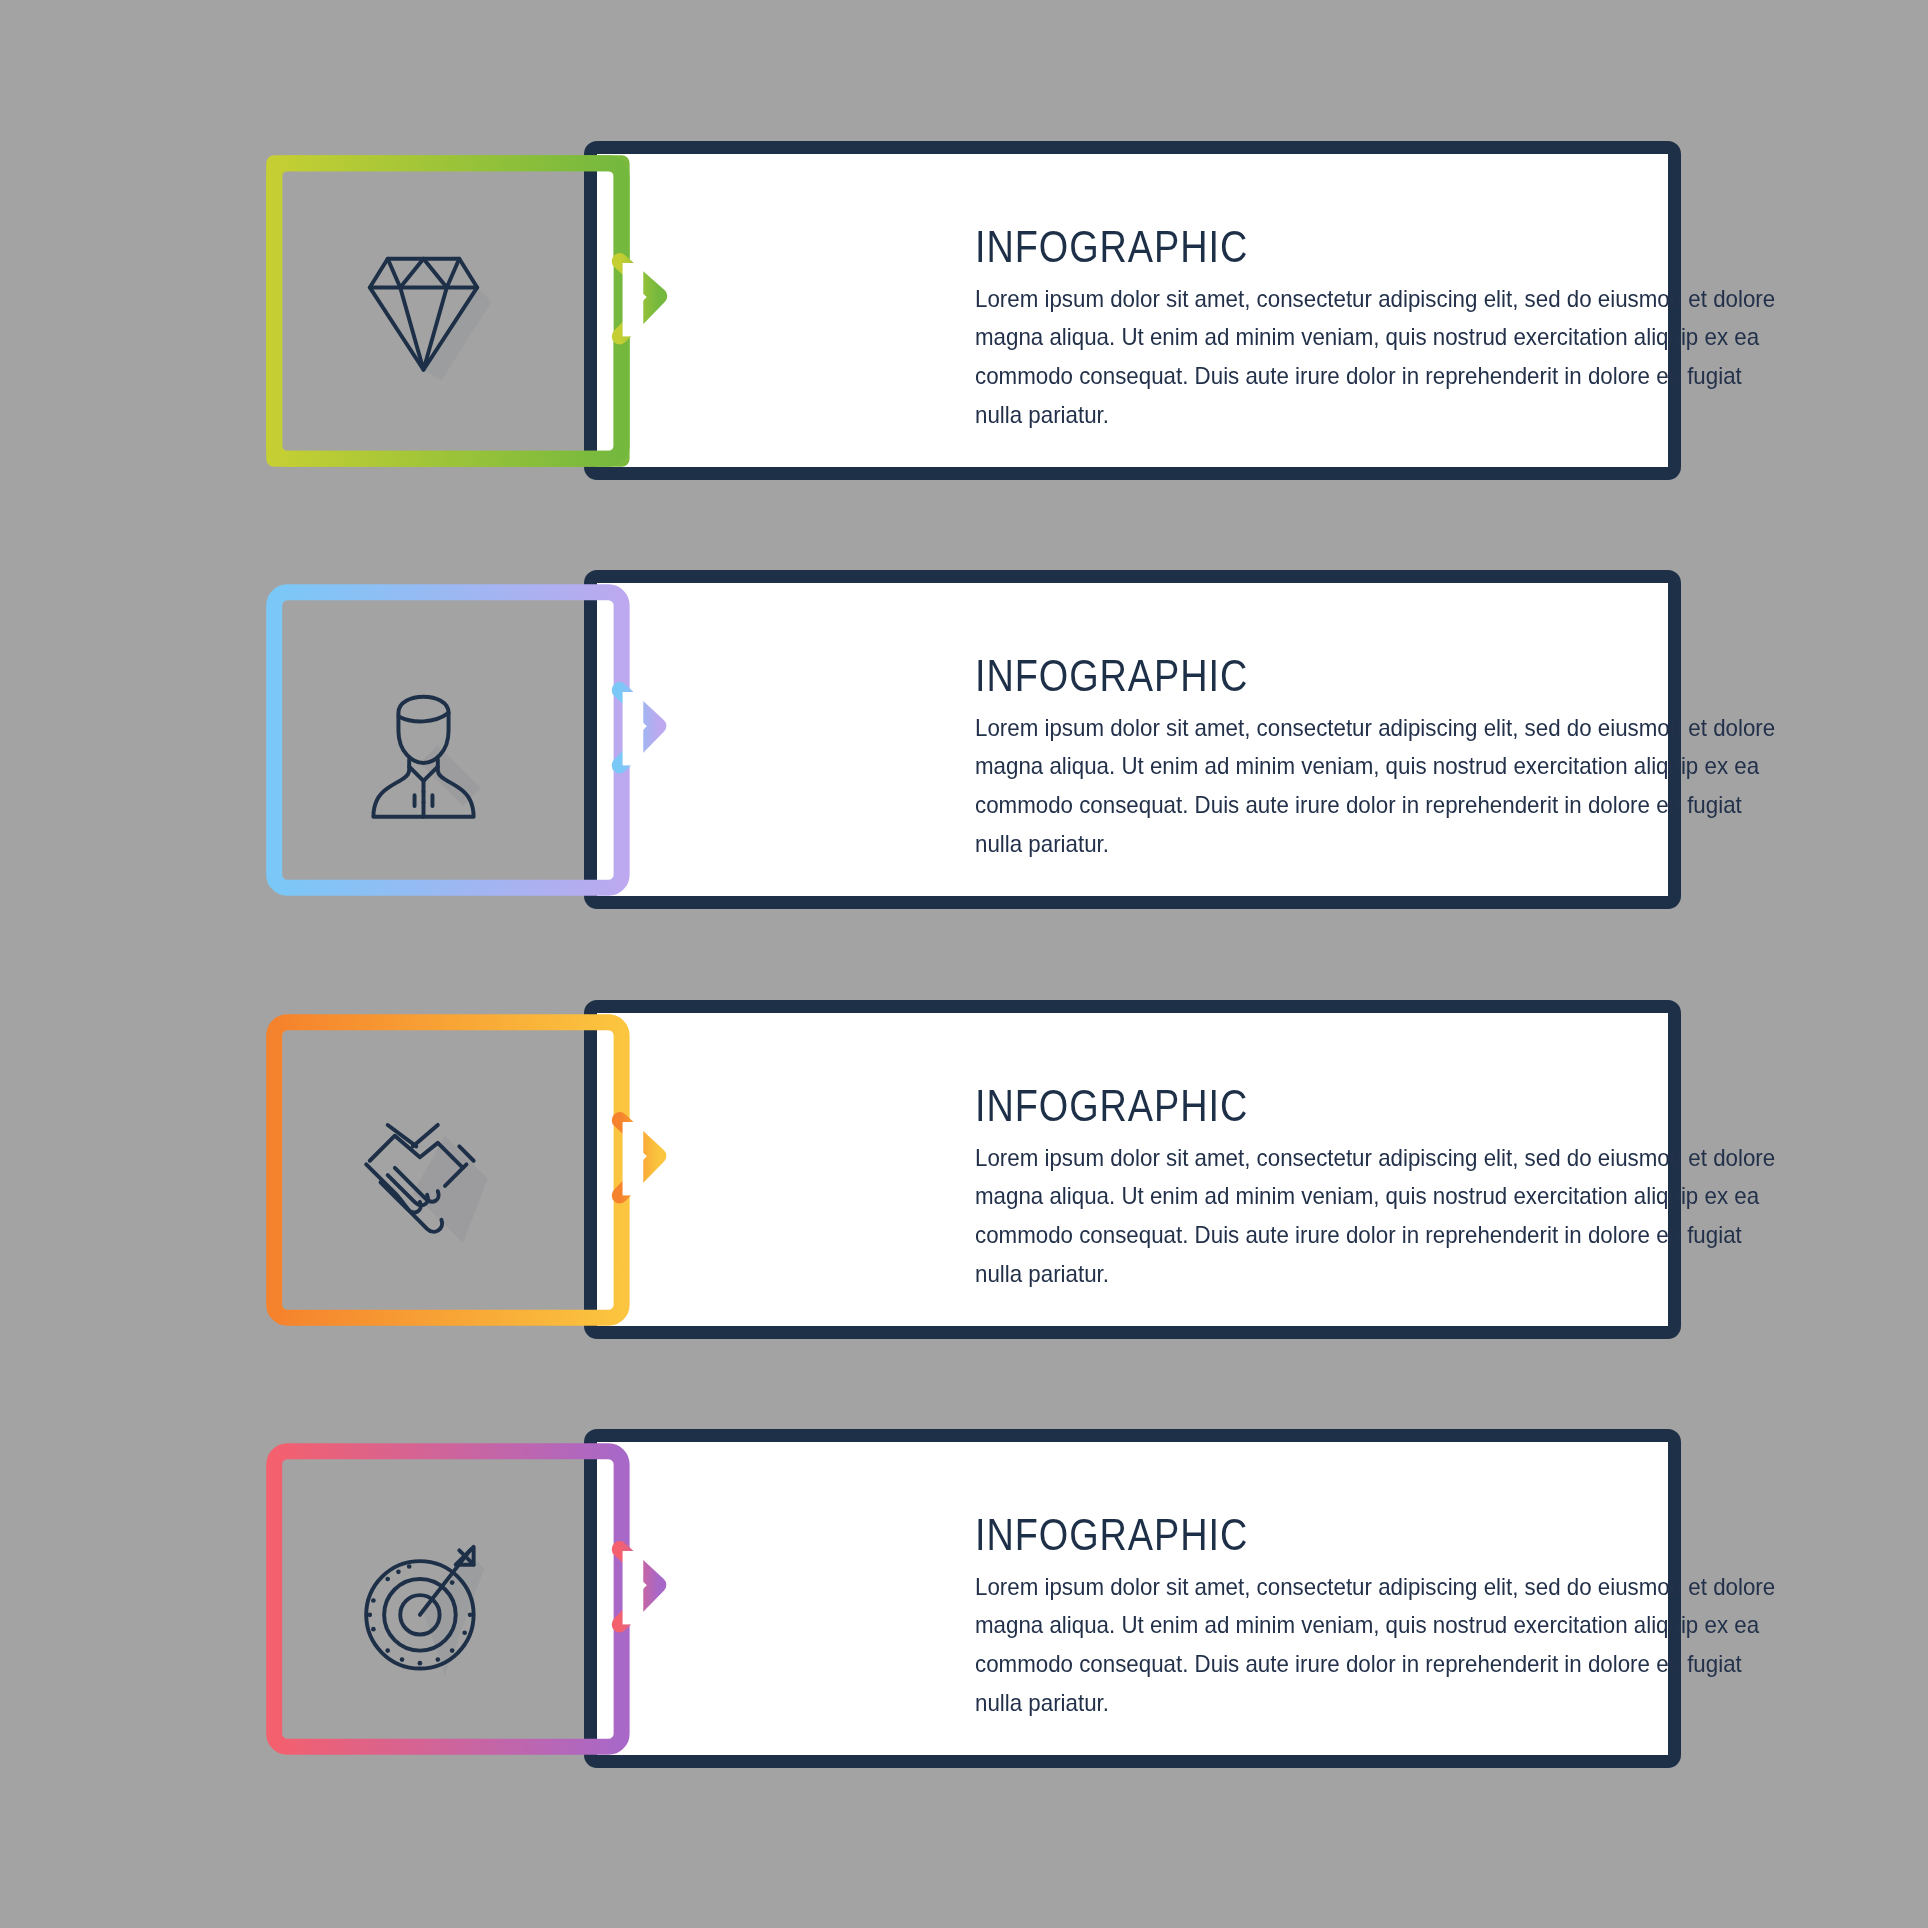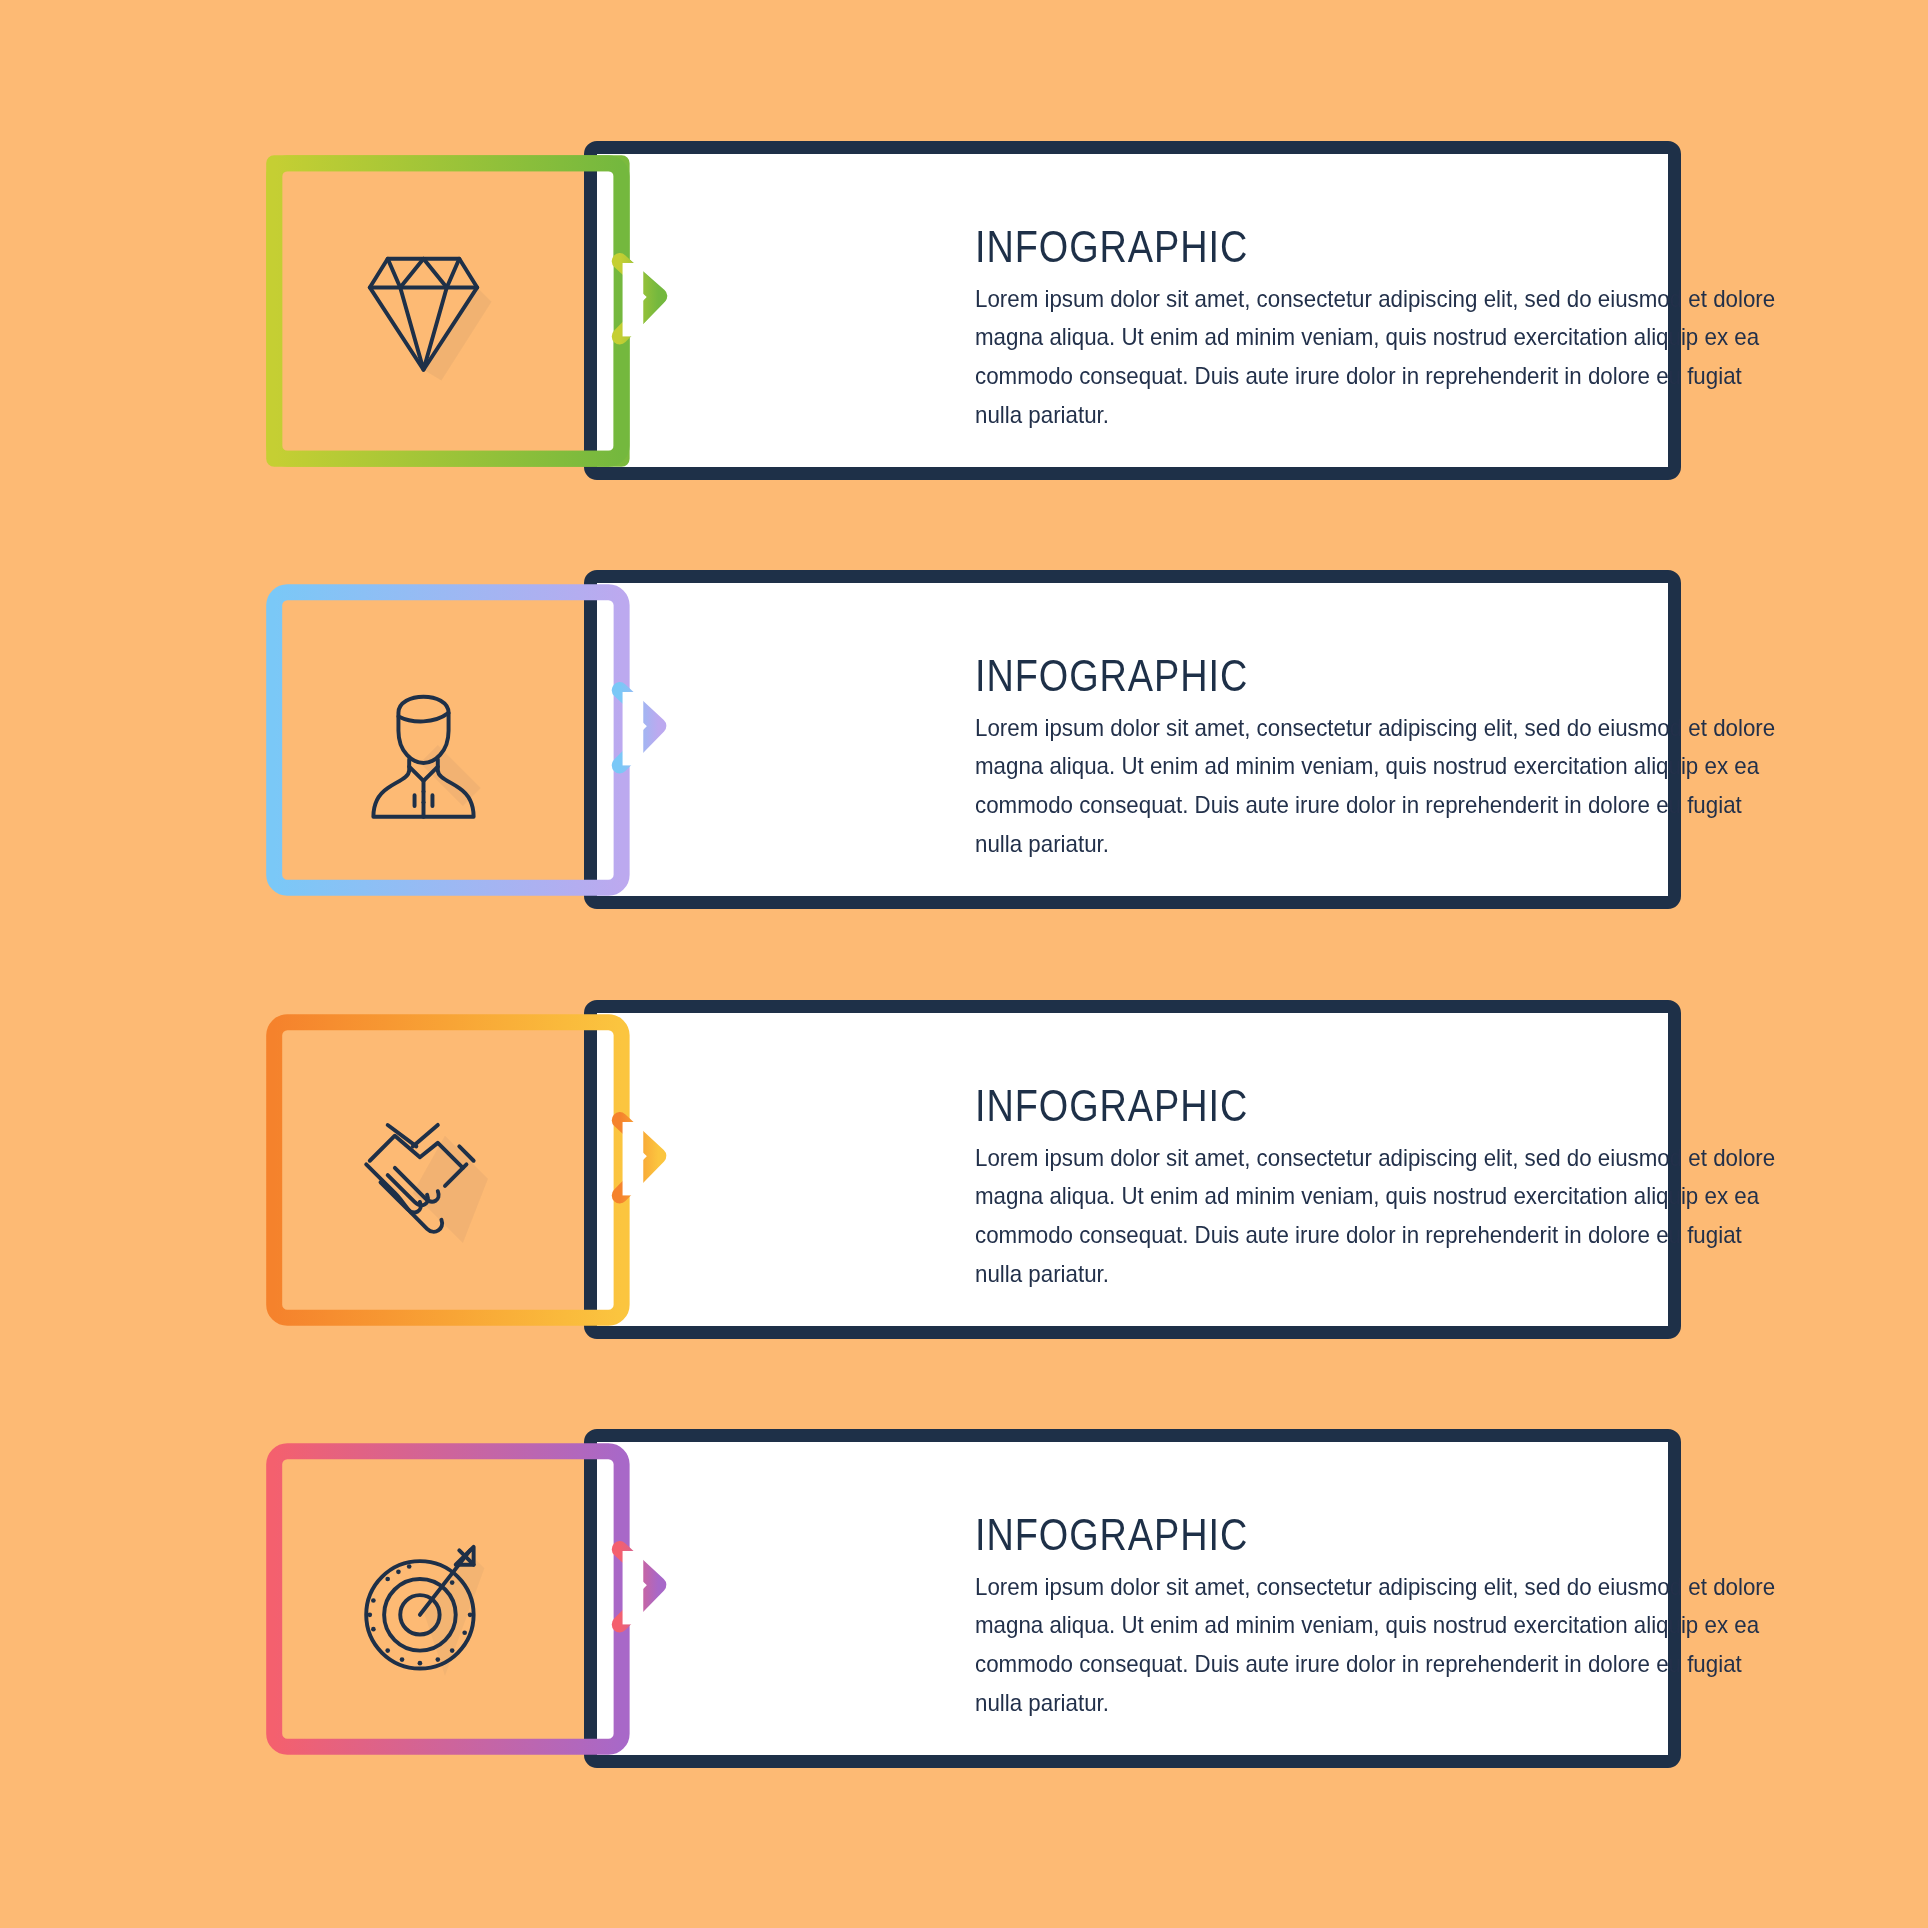--- a/index.html
+++ b/index.html
@@ -11,21 +11,21 @@
     width: 1928px;
     height: 1928px;
     font-family: "Liberation Sans", sans-serif;
     overflow: hidden;
   }
 
   .infographic {
     position: relative;
     width: 1928px;
     height: 1928px;
-    background: #fdba74;
+    background: #a3a3a3;
   }
 
   
   .card {
     position: absolute;
     left: 259px;
     width: 1422px;
     height: 339px;
   }
   .card-1 { top: 141px; }

